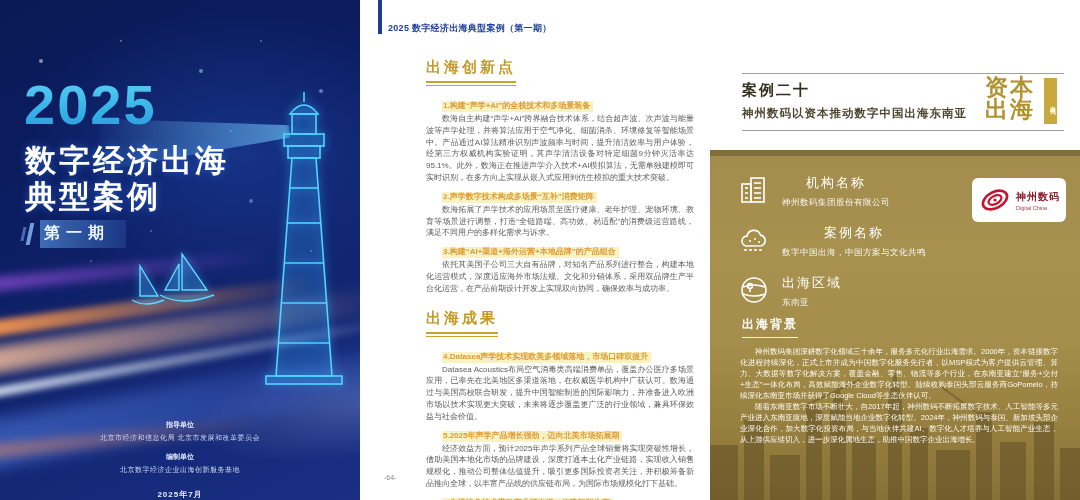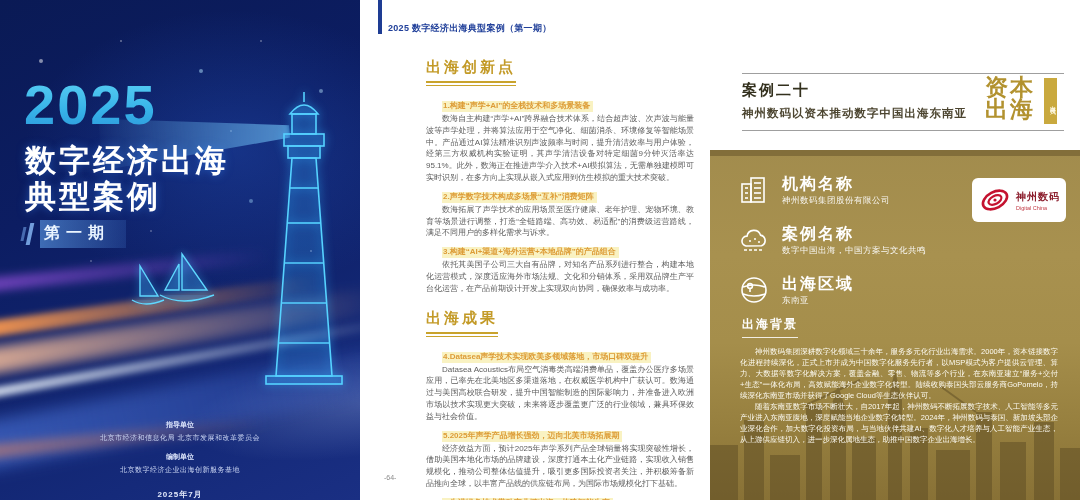--- a/index.html
+++ b/index.html
@@ -74,22 +74,22 @@
   .rp-case-title { position:absolute; left:34px; top:106px; font-size:11.5px; font-weight:bold; color:#4c4530; letter-spacing:1px; }
   .rp-mode { position:absolute; left:277px; top:76px; font-size:23px; font-weight:800; color:#b2922f; line-height:22px; letter-spacing:2px; }
   .rp-mode-tag { position:absolute; left:336px; top:78px; width:13px; height:46px; background:#c9a93e; color:#fffbe8;
     font-size:6px; writing-mode:vertical-rl; text-align:center; letter-spacing:1px; padding-top:3px; }
   .rp-panel { position:absolute; left:2px; top:150px; width:370px; height:350px; overflow:hidden;
     background:linear-gradient(180deg,#a28c4d 0%,#a8914f 30%,#a58e4b 55%,#97803f 78%,#887136 100%); }
   .rp-panel-topstrip { position:absolute; left:0; top:0; width:100%; height:6px; background:rgba(90,74,35,.45); }
   .city { position:absolute; left:0; bottom:0; width:100%; height:150px; opacity:.5; }
   .info-row { position:absolute; left:28px; display:flex; align-items:flex-start; }
   .info-icon { width:32px; height:32px; margin-right:12px; flex:0 0 auto; }
-  .info-label { font-size:16px; font-weight:bold; color:#ffffff; letter-spacing:2px; }
-  .info-value { font-size:8.5px; color:rgba(255,255,255,.92); letter-spacing:.5px; }
+  .info-label { font-size:13px; font-weight:normal; color:#ffffff; letter-spacing:2px;text-align:center; }
+  .info-value { font-size:8.5px; color:rgba(255,255,255,.92); margin-top:5px; letter-spacing:.5px; }
   .row1 { top:24px; } .row2 { top:74px; } .row3 { top:124px; }
   .logo-card { position:absolute; left:262px; top:28px; width:94px; height:44px; background:#ffffff;
     border-radius:6px; display:flex; align-items:center; padding:4px 6px; }
   .logo-text { margin-left:4px; }
   .logo-name { font-size:10px; font-weight:800; color:#8c1e2d; letter-spacing:1px; }
   .logo-sub { font-size:5.5px; color:#c23a45; margin-top:1px; }
   .bg-head { position:absolute; left:32px; top:166px; font-size:12px; font-weight:800; color:#ffffff; letter-spacing:2px;
     border-bottom:1px solid rgba(255,255,255,.85); padding-bottom:4px; }
   .bg-paras { position:absolute; left:30px; top:196px; width:318px; }
   .bg-p { font-size:7.5px; line-height:11px; color:#fdfbf2; text-align:justify; text-indent:2em; }

